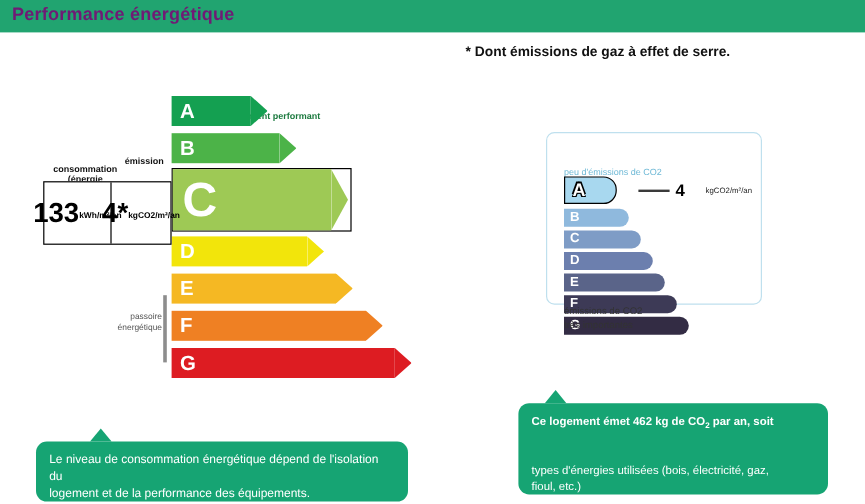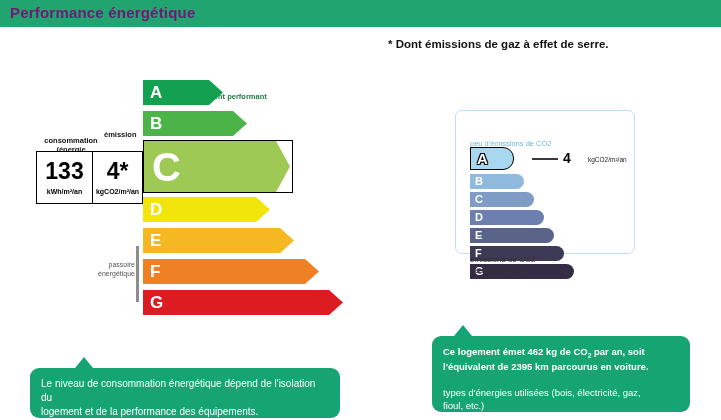--- a/index.html
+++ b/index.html
@@ -70,21 +70,21 @@
     text-shadow: -1px -1px 0 #7ab648, 1px -1px 0 #7ab648, -1px 1px 0 #7ab648, 1px 1px 0 #7ab648; }
 
   
   #cons-box {
     position: absolute; left: 36px; top: 71px;
     width: 107px; height: 53px;
     border: 1.6px solid #000000; background: #ffffff;
     display: flex; z-index: 5;
   }
   #cons-left, #cons-right {
-    display: flex; flex-direction: column; align-items: center; justify-content: center;
+    display: flex; flex-direction: row; align-items: center; justify-content: center;
   }
   #cons-left { width: 56px; border-right: 1.4px solid #000000; }
   #cons-right { width: 49px; }
   .cons-value { font-size: 23px; font-weight: bold; color: #000; line-height: 1; }
   .cons-unit { font-size: 7px; font-weight: bold; color: #000; margin-top: 5px; }
 
   #lbl-consommation {
     position: absolute; left: 40px; top: 56px;
     font-size: 7.5px; font-weight: bold; color: #111; text-align: center; width: 62px;
     line-height: 1.25;
@@ -300,18 +300,18 @@
     <span>Le niveau de consommation énergétique dépend de l'isolation du</span><br>
     <span>logement et de la performance des équipements.</span><br>
     <span>Pour l'améliorer, voir pages 5 à 6</span>
   </div>
 </div>
 
 <div class="callout" id="callout-right">
   <div class="ptr"></div>
   <div class="ctext">
     <b><span>Ce logement émet 462  kg de CO</span><sub>2</sub><span> par an, soit</span><br>
-    <span>l'équivalent de 2395 km parcourus en voiture.</span></b><br>
+    </b><br>
     <br>
     <span>types d'énergies utilisées (bois, électricité, gaz,</span><br>
     <span>fioul, etc.)</span>
   </div>
 </div>
 
 </body></html>

